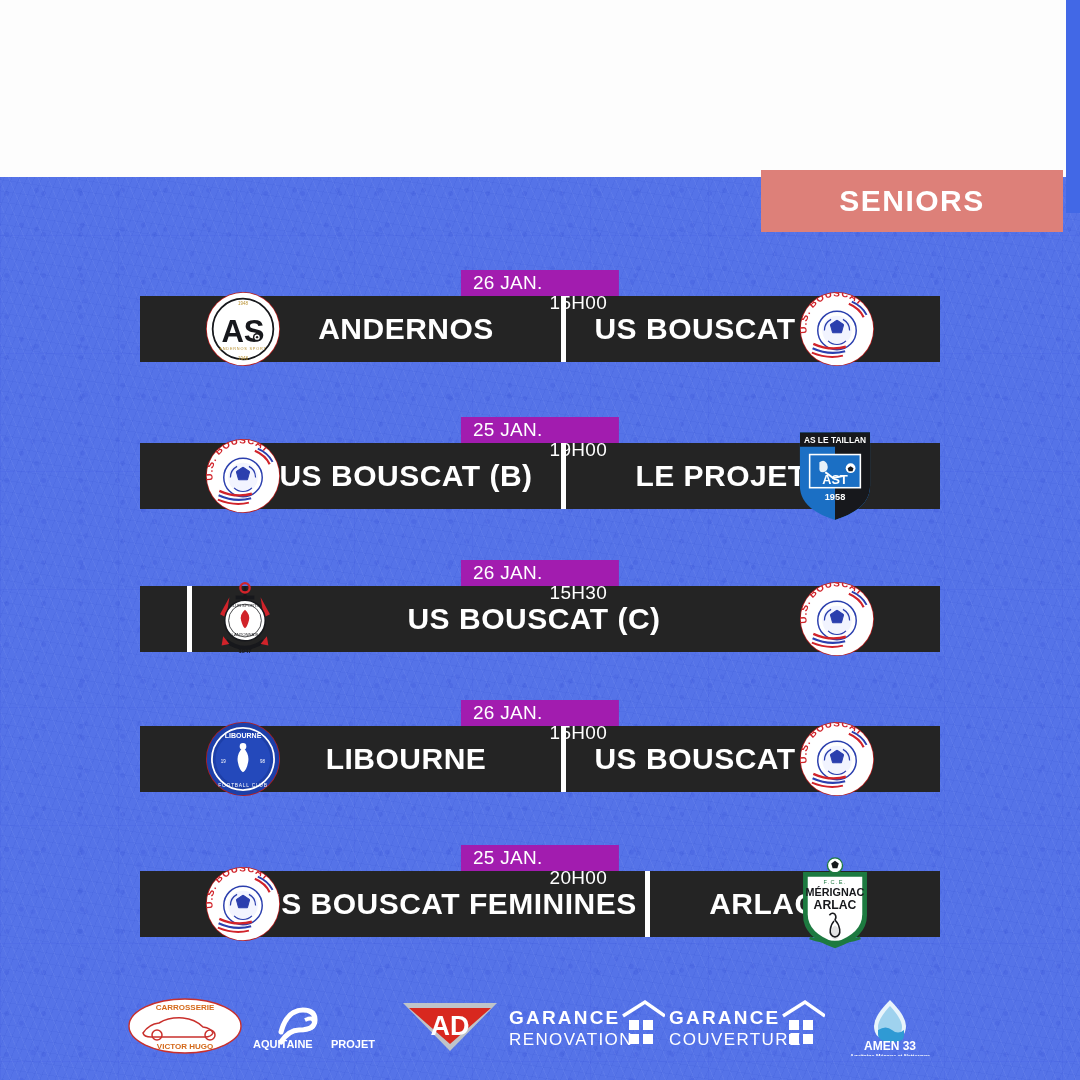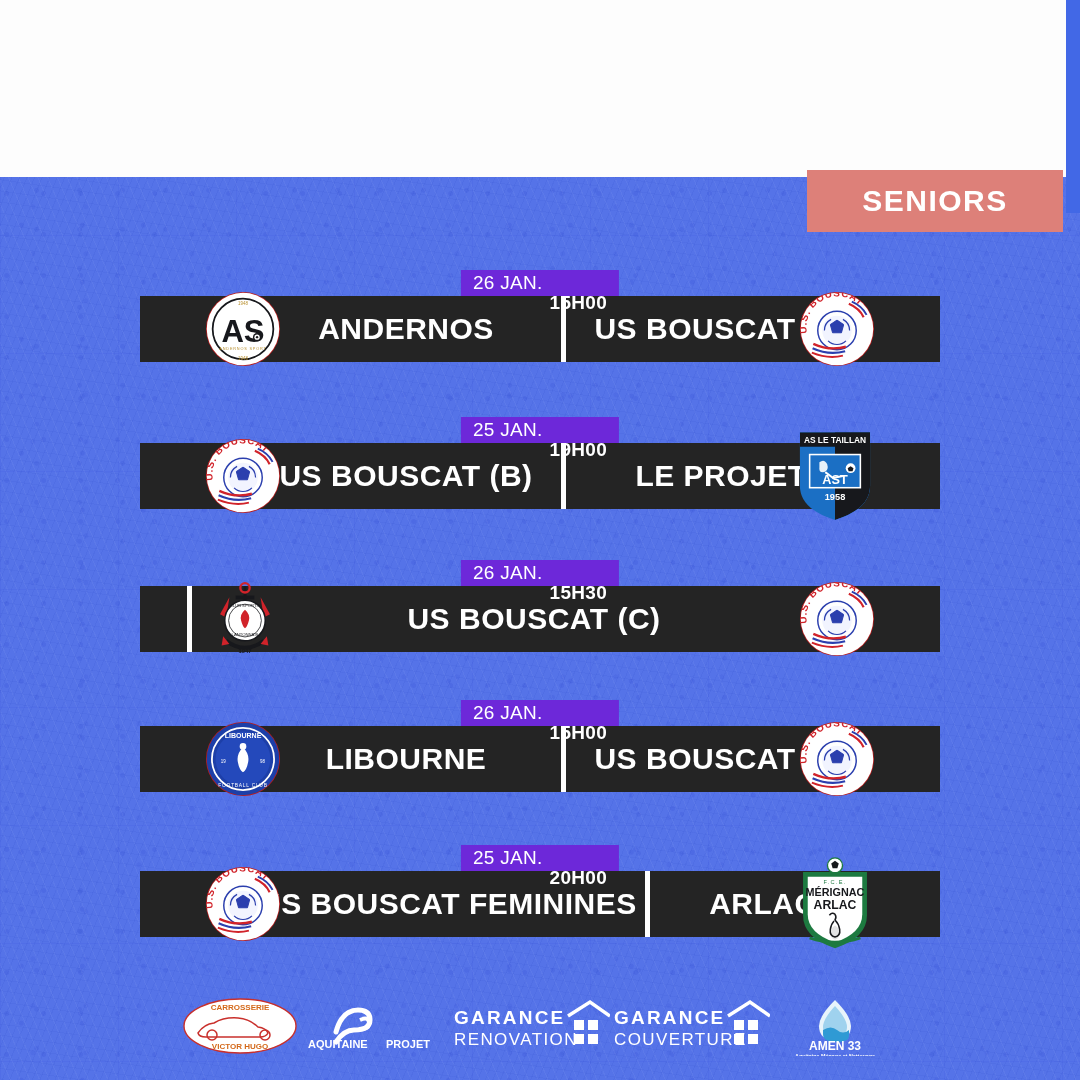--- a/index.html
+++ b/index.html
@@ -50,40 +50,40 @@
     font-weight:bold;
     letter-spacing:-1px;
     line-height:168px;
     white-space:nowrap;
     transform:scaleX(1.06) scaleY(1.02);
     transform-origin:left top;
     font-stretch:condensed;
   }
   #seniors-badge{
     position:absolute; right:17px; top:170px;
-    width:256px; height:62px;
+    width:302px; height:62px;
     background:#dd8079;
     color:#ffffff;
     display:flex; align-items:center; justify-content:center;
     font-size:30px; font-weight:bold; letter-spacing:1.5px;
     z-index:7;
   }
 
   
   #matches{ position:absolute; left:0; top:0; width:1080px; height:1080px; z-index:4;}
   .match{ position:absolute; left:0; width:1080px; height:120px; }
   .date-badge{
     position:absolute; left:50%; transform:translateX(-50%);
     top:0; height:26px; padding:0 12px;
-    background:#6d28d9; color:#fff;
+    background:#a21caf; color:#fff;
     display:flex; align-items:center; justify-content:center; gap:7px;
     font-size:19px; white-space:nowrap; z-index:3;
   }
   .date-badge .d{ font-weight:normal; letter-spacing:.3px; }
-  .date-badge .t{ font-weight:bold; letter-spacing:.3px;margin-top:40px; }
+  .date-badge .t{ font-weight:normal; letter-spacing:.3px;margin-top:40px; }
 
   .bar{
     position:absolute; left:140px; top:26px;
     width:800px; height:66px;
     background:#242424;
     display:flex; align-items:center;padding-left:47px;
   }
   .bar .side{
     flex:1 1 0; height:100%;
     display:flex; align-items:center; justify-content:center;
@@ -398,20 +398,27 @@
     </svg>
     </div>
     <div class="sponsor" style="width: 150px;">
       <svg viewBox="0 0 150 56" width="150" height="56">
       <path d="M36 34 q6-22 22-22 q12 0 12 10 q0 10-16 10 q-10 0-18 12" fill="none" stroke="#fff" stroke-width="5" stroke-linecap="round"></path>
       <path d="M60 22 q9-4 9 3 q0 6-10 6" fill="none" stroke="#fff" stroke-width="4"></path>
       <text x="8" y="50" font-size="11" font-weight="bold" fill="#fff" font-family="Liberation Sans, sans-serif">AQUITAINE</text>
       <text x="86" y="50" font-size="11" font-weight="bold" fill="#fff" font-family="Liberation Sans, sans-serif">PROJET</text>
     </svg>
     </div>
+    <div class="sponsor" style="width: 110px;">
+      <svg viewBox="0 0 110 58" width="110" height="58">
+      <path d="M8 6 H102 L55 54 Z" fill="#bfc4c9"></path>
+      <path d="M14 11 H96 L55 47 Z" fill="#d8281f"></path>
+      <text x="55" y="38" text-anchor="middle" font-size="27" font-weight="bold" fill="#fff" font-family="Liberation Sans, sans-serif">AD</text>
+    </svg>
+    </div>
     <div class="sponsor" style="width: 160px;">
       <svg viewBox="0 0 160 56" width="160" height="56">
       <text x="4" y="26" font-size="19" font-weight="bold" fill="#fff" letter-spacing="2.2" font-family="Liberation Sans, sans-serif">GARANCE</text>
       <text x="4" y="47" font-size="17" fill="#fff" letter-spacing="1.4" font-family="Liberation Sans, sans-serif">RENOVATION</text>
       <path d="M118 18 L140 4 L160 18" fill="none" stroke="#fff" stroke-width="3.4"></path>
       <rect x="124" y="22" width="10" height="10" fill="#fff"></rect>
       <rect x="138" y="22" width="10" height="10" fill="#fff"></rect>
       <rect x="124" y="36" width="10" height="10" fill="#fff"></rect>
       <rect x="138" y="36" width="10" height="10" fill="#fff"></rect>
     </svg>

